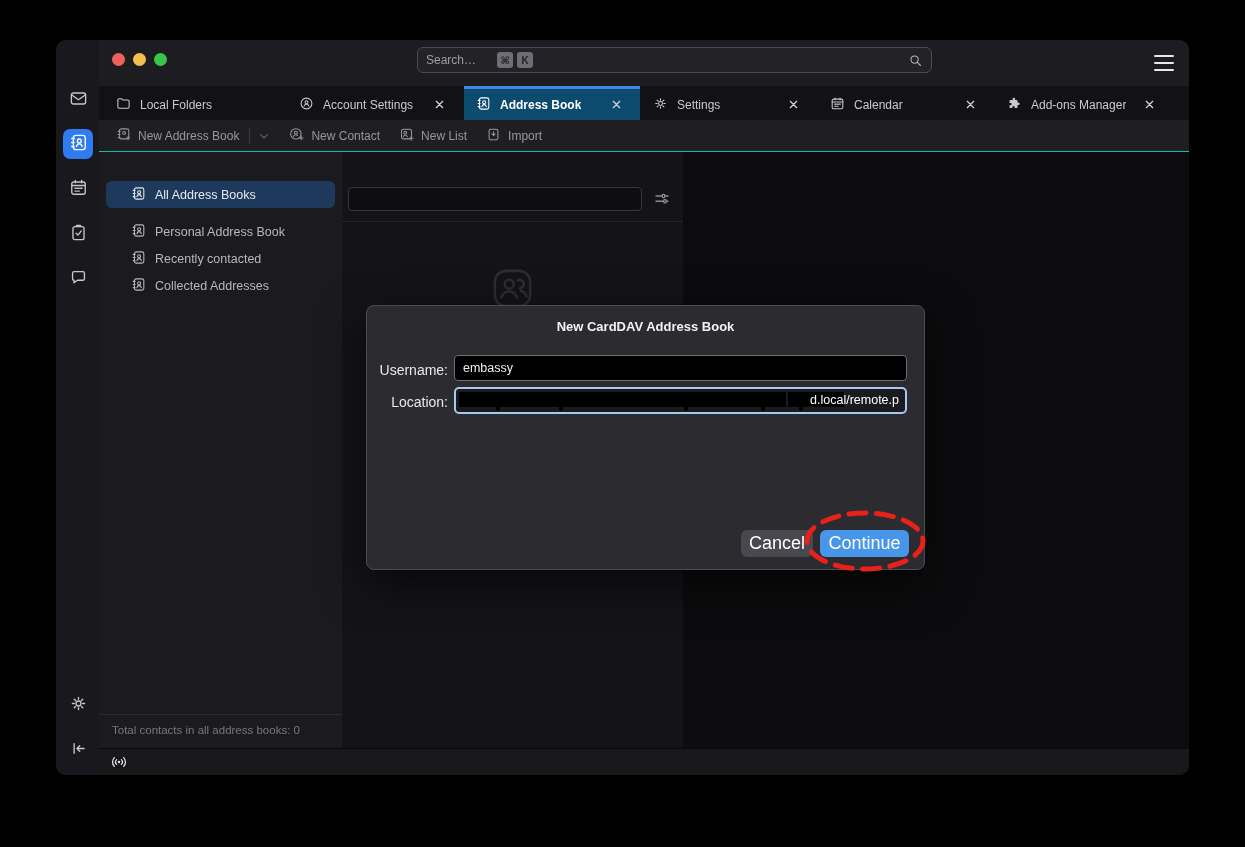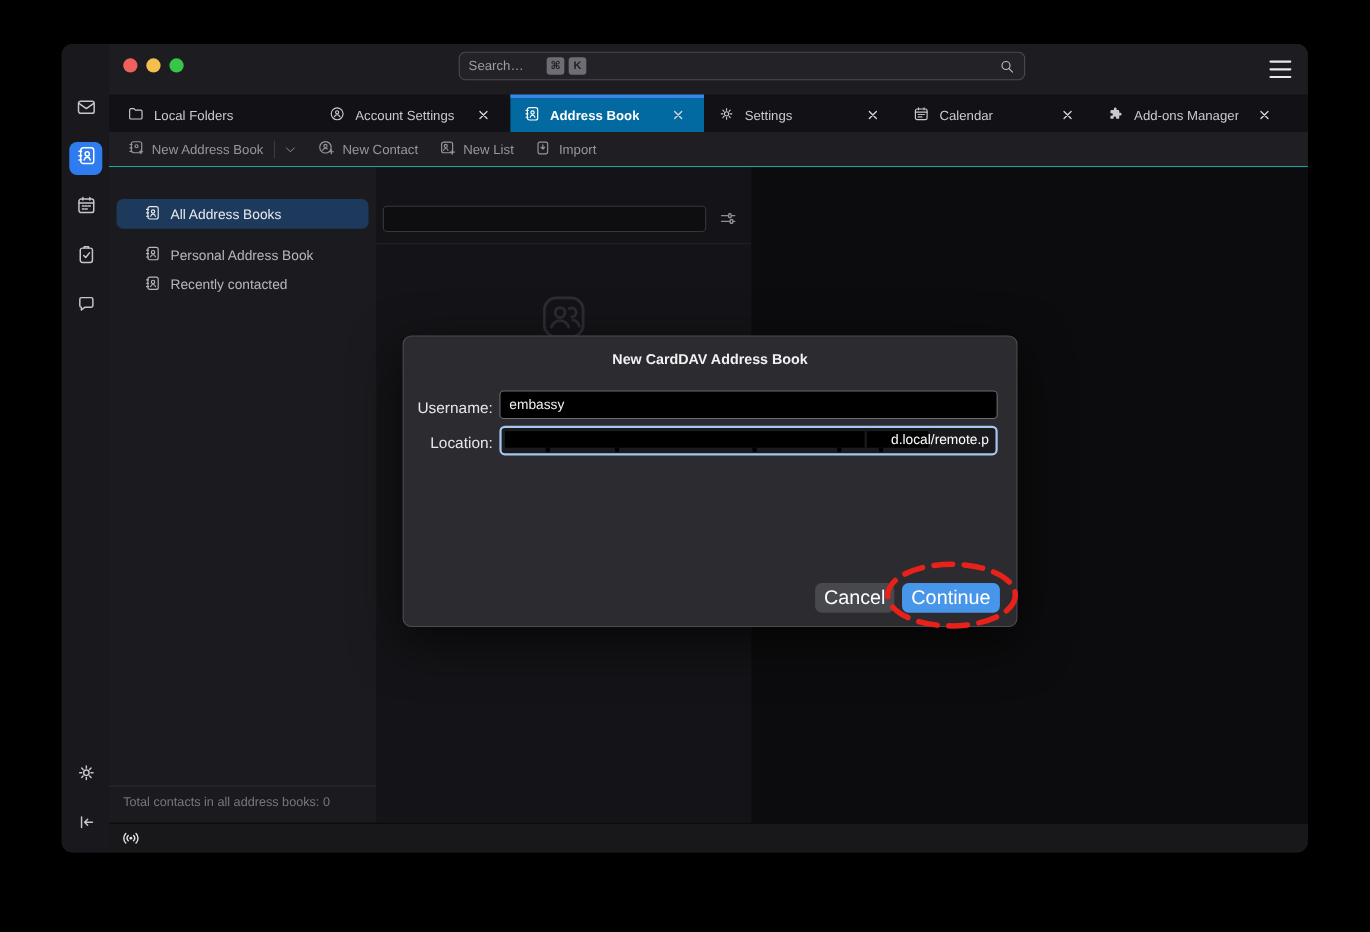--- a/index.html
+++ b/index.html
@@ -34,21 +34,21 @@
                display:flex; flex-direction:column; justify-content:space-between; }
   .hamburger i { display:block; height:2px; background:currentColor; border-radius:1px; }
 
   
   .tabbar { position:absolute; left:43px; top:46px; width:1090px; height:34px; background:#121216;
             display:flex; padding-left:5px; gap:1px; }
   .tab { height:34px; display:flex; align-items:center; padding:0 10px 0 12px;
          color:#c9c9ce; font-size:12px; border-top:3px solid transparent; }
   .tab svg { width:15px; height:15px; margin-right:9px; flex:none; }
   .tab .lbl { white-space:nowrap; overflow:hidden; }
-  .tab.active { background:#0369a1; border-top-color:#3e85e9; color:#fff; font-weight:bold; }
+  .tab.active { background:#0c4a6e; border-top-color:#3e85e9; color:#fff; font-weight:bold; }
   .tab-close { margin-left:auto; width:18px; height:18px; display:flex; align-items:center;
                justify-content:center; color:#d8d8dc; border-radius:4px; }
   .tab-close svg { width:11px; height:11px; }
   .t-lf {width:182px;} .t-as {width:176px;} .t-ab {width:176px;}
   .t-st {width:176px;} .t-ca {width:176px;} .t-am {width:178px;}
 
   
   .abtoolbar { position:absolute; left:43px; top:80px; width:1090px; height:32px; background:#1f1f23;
                border-bottom:1px solid #14b8a6; display:flex; align-items:center; padding-left:17px;
                color:#96969c; font-size:12px; }
@@ -320,20 +320,29 @@
           </div>
           <div class="sb-row">
             <span><svg viewBox="0 0 24 24" class="ic">
                   <rect x="5.5" y="3" width="15" height="18" rx="3"></rect>
                   <path d="M3.5 7h3M3.5 12h3M3.5 17h3"></path>
                   <circle cx="13" cy="10" r="2.4"></circle>
                   <path d="M9.5 17c.5-2.1 1.9-3.2 3.5-3.2s3 1.1 3.5 3.2"></path>
                 </svg></span>
             <span>Recently contacted</span>
           </div>
+          <div class="sb-row">
+            <span><svg viewBox="0 0 24 24" class="ic">
+                  <rect x="5.5" y="3" width="15" height="18" rx="3"></rect>
+                  <path d="M3.5 7h3M3.5 12h3M3.5 17h3"></path>
+                  <circle cx="13" cy="10" r="2.4"></circle>
+                  <path d="M9.5 17c.5-2.1 1.9-3.2 3.5-3.2s3 1.1 3.5 3.2"></path>
+                </svg></span>
+            <span>Collected Addresses</span>
+          </div>
         </div>
         <div class="sb-footer">Total contacts in all address books: 0</div>
       </div>
 
       <div class="listpane">
         <input class="lp-search" value="" style="">
         <span class="lp-sort">
           <svg viewBox="0 0 24 24" class="ic" width="18" height="18">
               <path d="M4 8h8M16 8h4M4 15h10M18 15h2"></path>
               <rect x="12.5" y="5.7" width="3" height="4.6" rx="1"></rect>

